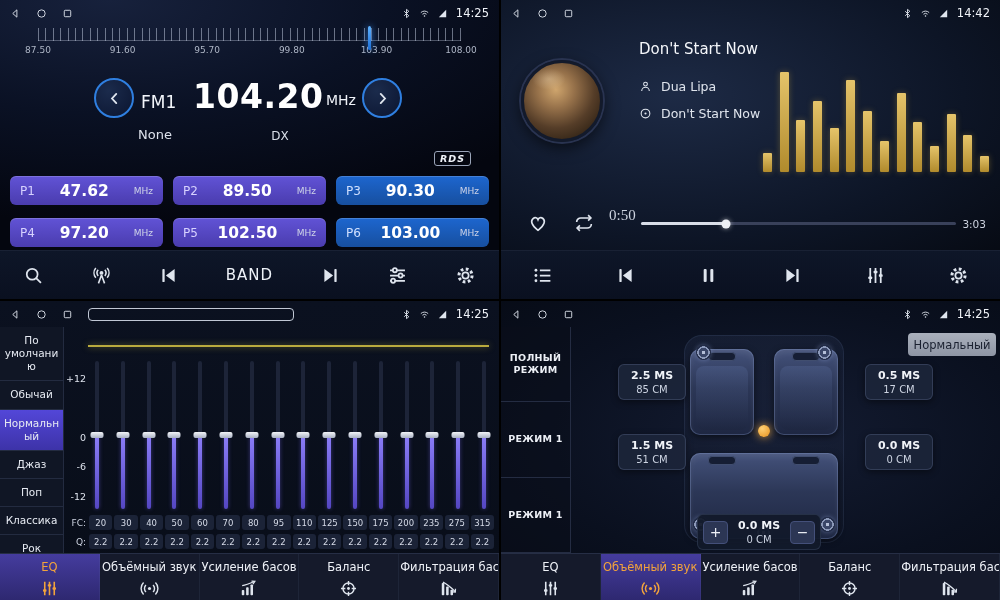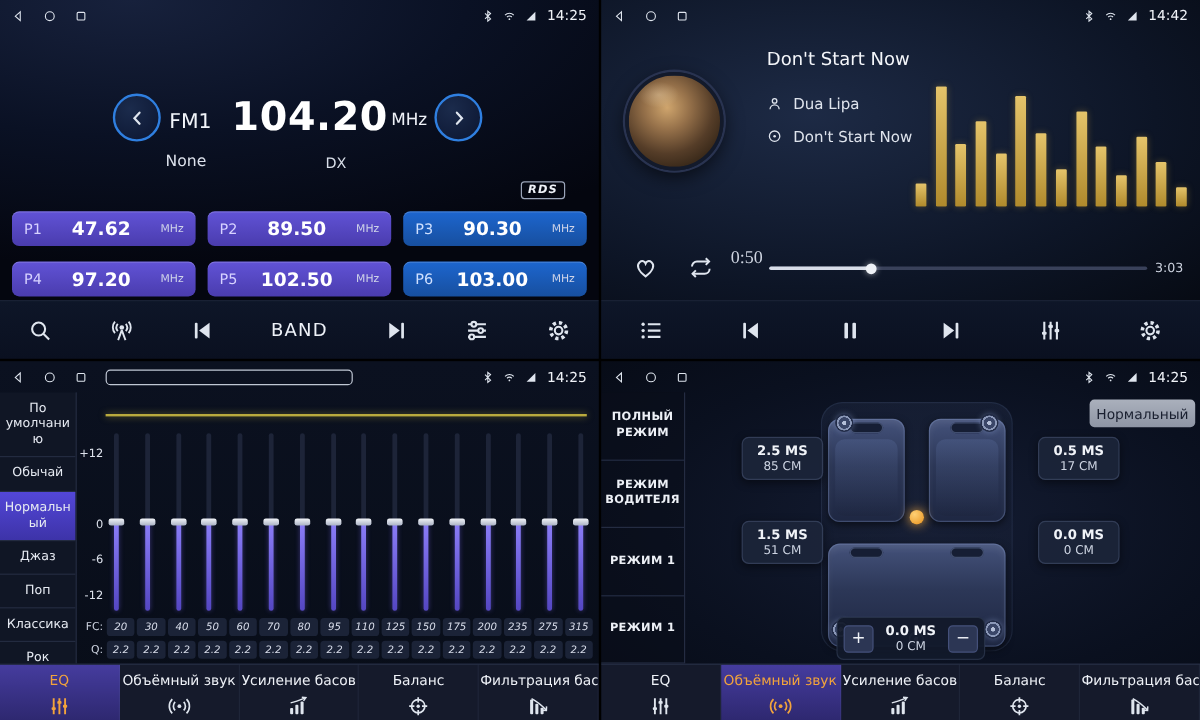--- a/index.html
+++ b/index.html
@@ -98,21 +98,21 @@
   .eq-col { position:relative; width:14px; height:100%; cursor:pointer; }
   .eq-track { position:absolute; left:50%; transform:translateX(-50%); width:4px; top:0; bottom:0; background:#1d2438; border-radius:2px; }
   .eq-fill { position:absolute; left:50%; transform:translateX(-50%); width:4px; bottom:0;
              background:linear-gradient(180deg,#8b7df8,#5446c2); border-radius:2px; box-shadow:0 0 4px rgba(120,100,240,.45); }
   .eq-knob { position:absolute; left:50%; transform:translate(-50%,50%); width:13px; height:6px;
              background:linear-gradient(180deg,#f2f4f8,#aab2c4); border-radius:2px; }
   .eq-row { position:absolute; left:2px; right:4px; display:flex; align-items:center; }
   .fc-row { bottom:23px; } .q-row { bottom:4px; }
   .eq-row-label { width:22px; font-size:9px; color:#cdd3e0; text-align:right; padding-right:2px; flex:none; }
   .eq-row-cells { flex:1; display:flex; }
-  .eq-cell { flex:1; margin:0 1px; background:#1b2337; border-radius:3px; font-size:8.5px; text-align:center; padding:2.5px 0; color:#d6dbe8;font-style:italic; }
+  .eq-cell { flex:1; margin:0 1px; background:#1b2337; border-radius:3px; font-size:8.5px; text-align:center; padding:2.5px 0; color:#d6dbe8; }
 
   
   .tabbar { position:absolute; left:0; right:0; bottom:0; height:47px; background:#151a2b; border-top:1px solid #262e45; display:flex; z-index:7; }
   .atab { flex:1; display:flex; flex-direction:column; align-items:center; justify-content:center; padding-top:2px; gap:3px;
           cursor:pointer; border-right:1px solid rgba(120,140,180,.10); overflow:hidden; }
   .atab-label { width:100%; text-align:center; font-size:11.5px; color:#eef1f7; white-space:nowrap; overflow:hidden; padding:2px 1px; }
   .atab-icon svg { width:19px; height:19px; }
   .atab.active { background:linear-gradient(180deg,#453c9e,#2e2870); }
   .atab.active .atab-label { color:#f2a33c; }
   .atab.active i { color:#f2a33c; }
@@ -201,20 +201,32 @@
             </i>
             <i class="sb-icon" data-icon="signal">
               <svg viewBox="0 0 24 24">
                 <path d="M4 20 L20 20 L20 4 Z" fill="currentColor"></path>
               </svg>
             </i>
           </div>
         <span class="sb-time">14:25</span>
       </div>
     </header>
+    <div class="ruler">
+      <div class="ruler-ticks"></div>
+      <div class="ruler-pointer"></div>
+      <div class="ruler-labels">
+          <span>87.50</span>
+          <span>91.60</span>
+          <span>95.70</span>
+          <span>99.80</span>
+          <span>103.90</span>
+          <span>108.00</span>
+        </div>
+    </div>
     <button class="circle-btn left">
         <i data-icon="chev-left">
           <svg viewBox="0 0 24 24" fill="none" stroke="currentColor" stroke-width="2.6" stroke-linecap="round">
             <path d="M14.5 5.5 L8.5 12 L14.5 18.5"></path>
           </svg>
         </i>
       </button>
     <div class="fm-band">FM1</div>
     <div class="preset-mode">None</div>
     <div class="freq-big">104.20</div>
@@ -747,21 +759,20 @@
               <svg viewBox="0 0 24 24">
                 <path d="M4 20 L20 20 L20 4 Z" fill="currentColor"></path>
               </svg>
             </i>
           </div>
         <span class="sb-time">14:25</span>
       </div>
     </header>
     <aside class="sur-sidebar">
         <div class="sur-item">ПОЛНЫЙ РЕЖИМ</div>
-        <div class="sur-item">РЕЖИМ ВОДИТЕЛЯ</div>
         <div class="sur-item">РЕЖИМ 1</div>
         <div class="sur-item">РЕЖИМ 1</div>
       </aside>
     <button class="profile-btn">Нормальный</button>
     <div class="car">
       <div class="seat seat-fl"></div>
       <div class="seat seat-fr"></div>
       <div class="bench"></div>
       <div class="spk spk-tl"></div>
       <div class="spk spk-tr"></div>

